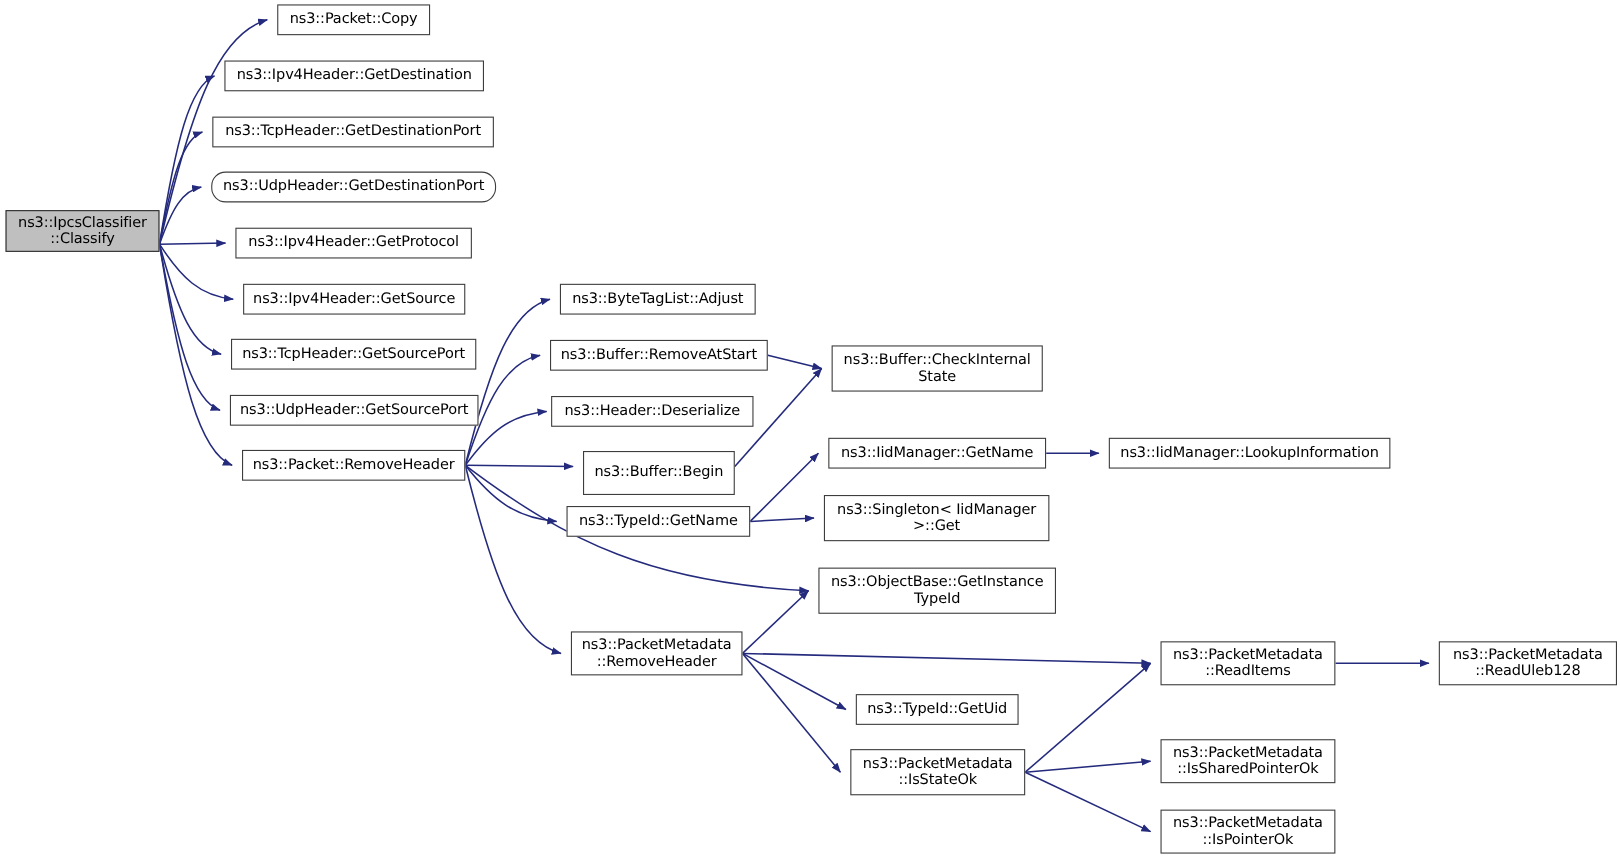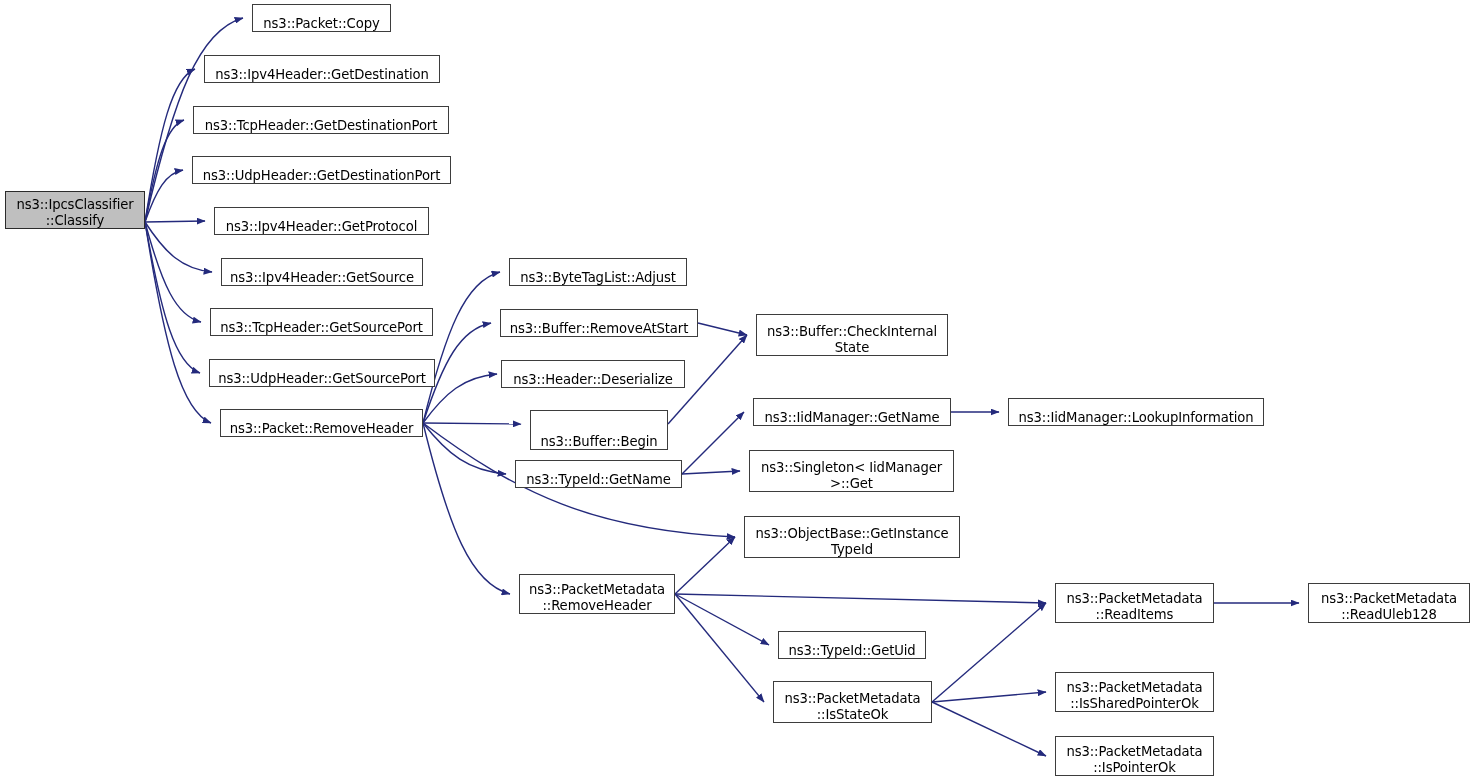--- a/index.html
+++ b/index.html
@@ -27,21 +27,21 @@
   .node {
     position: absolute;
     box-sizing: border-box;
     border: 1px solid #3d3d3d;
     background: #ffffff;
     color: #000000;
     font-size: 13.2px;
     line-height: 15.5px;
     letter-spacing: -0.1px;
     display: flex;
-    align-items: flex-end;
+    align-items: center;
     justify-content: center;
     text-align: center;
     white-space: pre-line;
     padding: 0 5px;
     overflow: hidden;
   }
   .node.root {
     background: #bfbfbf;
     border-color: #2b2b2b;
   }
@@ -87,21 +87,21 @@
         <path d="M 932 702 L 1046 756" fill="none" stroke="#242a7c" stroke-width="1.4" marker-end="url(#arrowhead)"></path>
         <path d="M 1214 603 L 1299 603" fill="none" stroke="#242a7c" stroke-width="1.4" marker-end="url(#arrowhead)"></path>
       </g>
   </svg>
   <div id="nodes-layer">
       <div class="node root" style="left: 5px; top: 191px; width: 140px; height: 38px;"><span>ns3::IpcsClassifier
 ::Classify</span></div>
       <div class="node" style="left: 252px; top: 4px; width: 139px; height: 28px;"><span>ns3::Packet::Copy</span></div>
       <div class="node" style="left: 204px; top: 55px; width: 236px; height: 28px;"><span>ns3::Ipv4Header::GetDestination</span></div>
       <div class="node" style="left: 193px; top: 106px; width: 256px; height: 28px;"><span>ns3::TcpHeader::GetDestinationPort</span></div>
-      <div class="node" style="left: 192px; top: 156px; width: 259px; height: 28px;"><span>ns3::UdpHeader::GetDestinationPort</span></div>
+      <div class="node" style="left: 192px; top: 156px; width: 259px; height: 28px; border-radius: 13px;"><span>ns3::UdpHeader::GetDestinationPort</span></div>
       <div class="node" style="left: 214px; top: 207px; width: 215px; height: 28px;"><span>ns3::Ipv4Header::GetProtocol</span></div>
       <div class="node" style="left: 221px; top: 258px; width: 202px; height: 28px;"><span>ns3::Ipv4Header::GetSource</span></div>
       <div class="node" style="left: 210px; top: 308px; width: 223px; height: 28px;"><span>ns3::TcpHeader::GetSourcePort</span></div>
       <div class="node" style="left: 209px; top: 359px; width: 226px; height: 28px;"><span>ns3::UdpHeader::GetSourcePort</span></div>
       <div class="node" style="left: 220px; top: 409px; width: 203px; height: 28px;"><span>ns3::Packet::RemoveHeader</span></div>
       <div class="node" style="left: 509px; top: 258px; width: 178px; height: 28px;"><span>ns3::ByteTagList::Adjust</span></div>
       <div class="node" style="left: 500px; top: 309px; width: 198px; height: 28px;"><span>ns3::Buffer::RemoveAtStart</span></div>
       <div class="node" style="left: 501px; top: 360px; width: 184px; height: 28px;"><span>ns3::Header::Deserialize</span></div>
       <div class="node" style="left: 530px; top: 410px; width: 138px; height: 40px;"><span>ns3::Buffer::Begin</span></div>
       <div class="node" style="left: 515px; top: 460px; width: 167px; height: 28px;"><span>ns3::TypeId::GetName</span></div>

